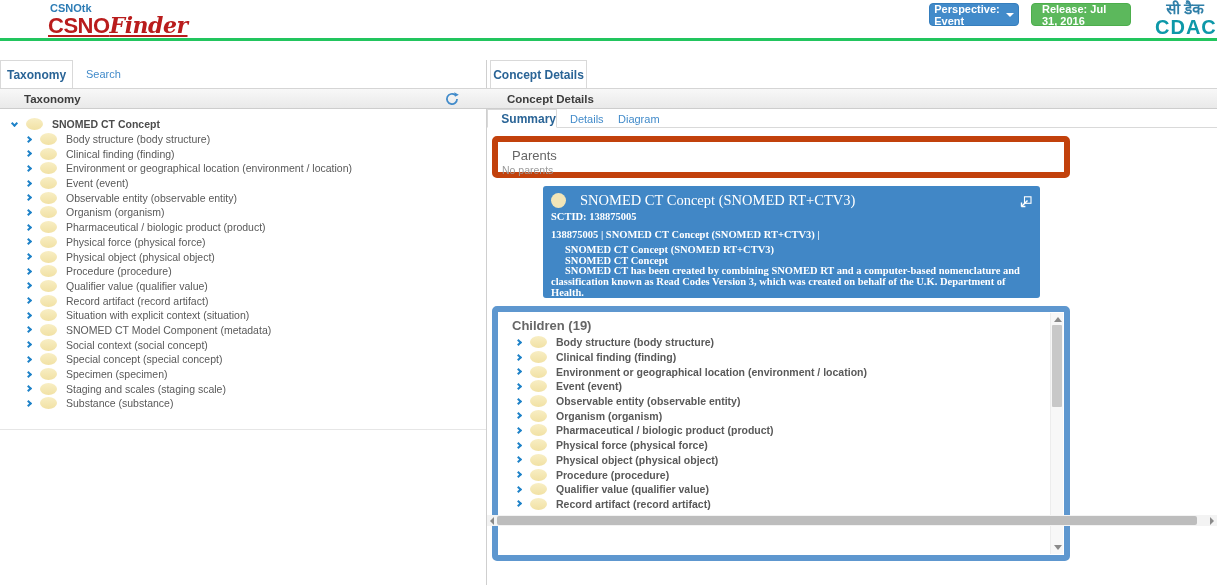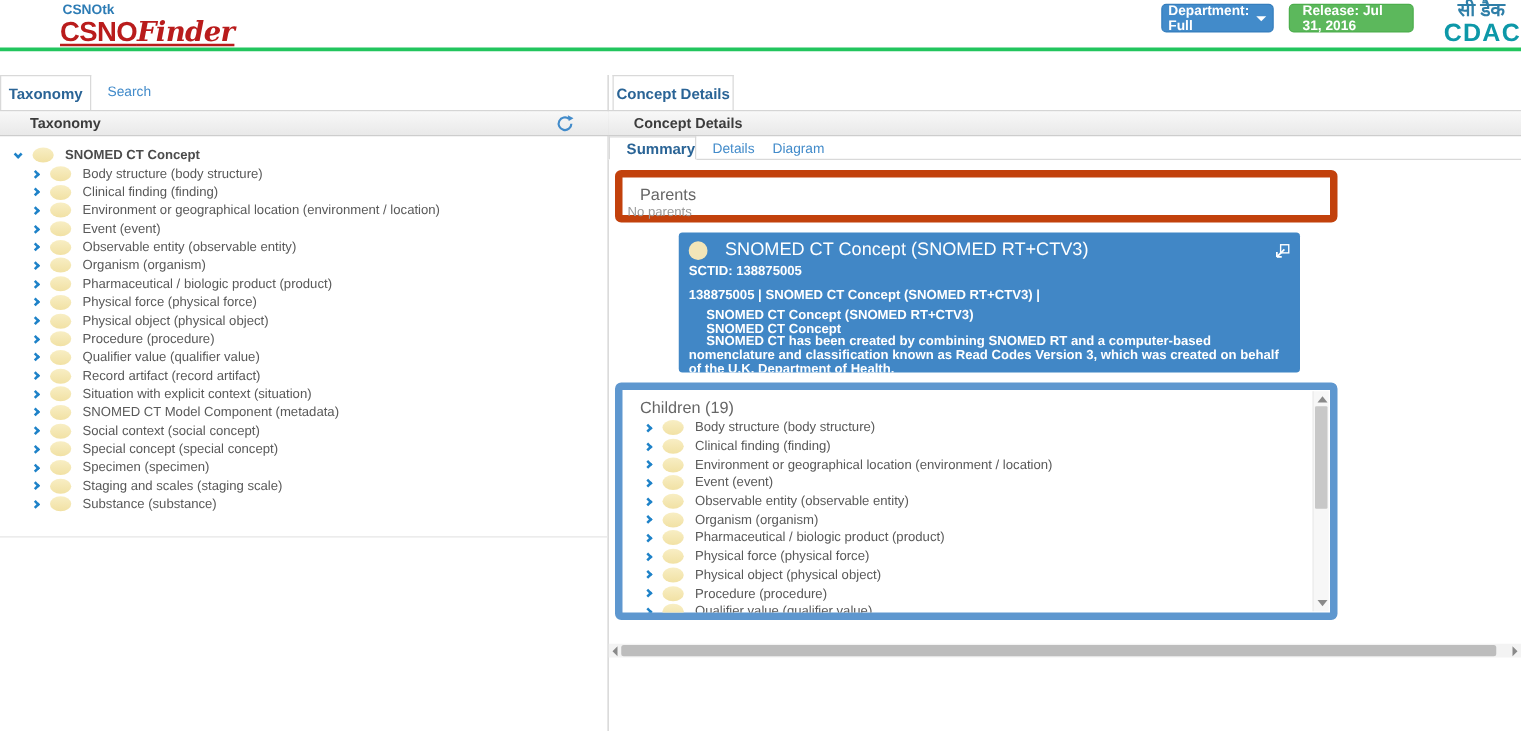--- a/index.html
+++ b/index.html
@@ -72,31 +72,31 @@
   .subtab-details { left:83px; }
   .subtab-diagram { left:131px; }
 
   .groupbox { position:absolute; left:5px; width:578px; border:6px solid #c2410c;
               border-radius:5px; background:#fff; }
   .box-parents { top:76px; height:42px; }
   .box-title { font-size:13px; color:#666; margin:6px 0 1px 14px; }
   .box-empty { font-size:10.5px; color:#9a9a9a; margin-left:4px; }
 
   .card { position:absolute; left:56px; top:126px; width:497px; height:112px; background:#4187c6;
-          border-radius:3px; padding:5px 8px 4px 8px; color:#fff; overflow:hidden; }
+          border-radius:3px; padding:5px 8px 4px 8px; color:#fff; overflow:hidden;font-family:Liberation Serif, serif; }
   .card-head { display:flex; align-items:center; height:18px; }
   .card-circle { width:15px; height:15px; border-radius:50%; background:#f2e5b8; flex:none; }
   .card-title { font-size:14.5px; margin-left:14px; white-space:nowrap; }
   .card-export { margin-left:auto; cursor:pointer; width:12px; height:12px; }
   .card-sctid { font-size:10.5px; font-weight:bold; margin-top:2px; }
   .card-fsn { font-size:10.5px; font-weight:bold; margin-top:7px; }
   .card-desc { margin-top:5px; }
   .card-desc p { font-size:10.5px; font-weight:bold; line-height:10.7px; text-indent:14px; margin:0; }
 
-  .box-children { top:246px; height:190px; border-color:#5e97cf; overflow:hidden; }
+  .box-children { top:246px; height:255px; border-color:#5e97cf; overflow:hidden;font-weight:bold; }
   .children-list { margin-top:2px; }
   .box-children .trow-child { padding-left:18px; }
   
   .vscroll { position:absolute; right:1px; top:1px; bottom:1px; width:13px; background:#f7f7f7;
              border-left:1px solid #ececec; cursor:pointer; }
   .vscroll .arr-up, .vscroll .arr-dn { position:absolute; left:3px; width:0; height:0;
              border-left:4px solid transparent; border-right:4px solid transparent; }
   .vscroll .arr-up { top:4px; border-bottom:5px solid #8a8a8a; }
   .vscroll .arr-dn { bottom:4px; border-top:5px solid #8a8a8a; }
   .vscroll .thumb { position:absolute; left:1px; top:12px; width:10px; height:82px;
@@ -114,21 +114,21 @@
 </style>
 </head>
 <body>
 
 <div class="header">
   <div class="logo">
     <div class="logo-top">CSNOtk</div>
     <div class="logo-main"><span>CSNO</span><span class="logo-script">Finder</span></div>
   </div>
   <div class="btn btn-perspective">
-    <span>Department: Full</span>
+    <span>Perspective: Event</span>
     <span class="caret"></span>
   </div>
   <div class="btn btn-release">
     <span>Release: Jul 31, 2016</span>
   </div>
   <div class="cdac">
     <div class="cdac-hi">सी डैक</div>
     <div class="cdac-en">CDAC</div>
   </div>
 </div>

